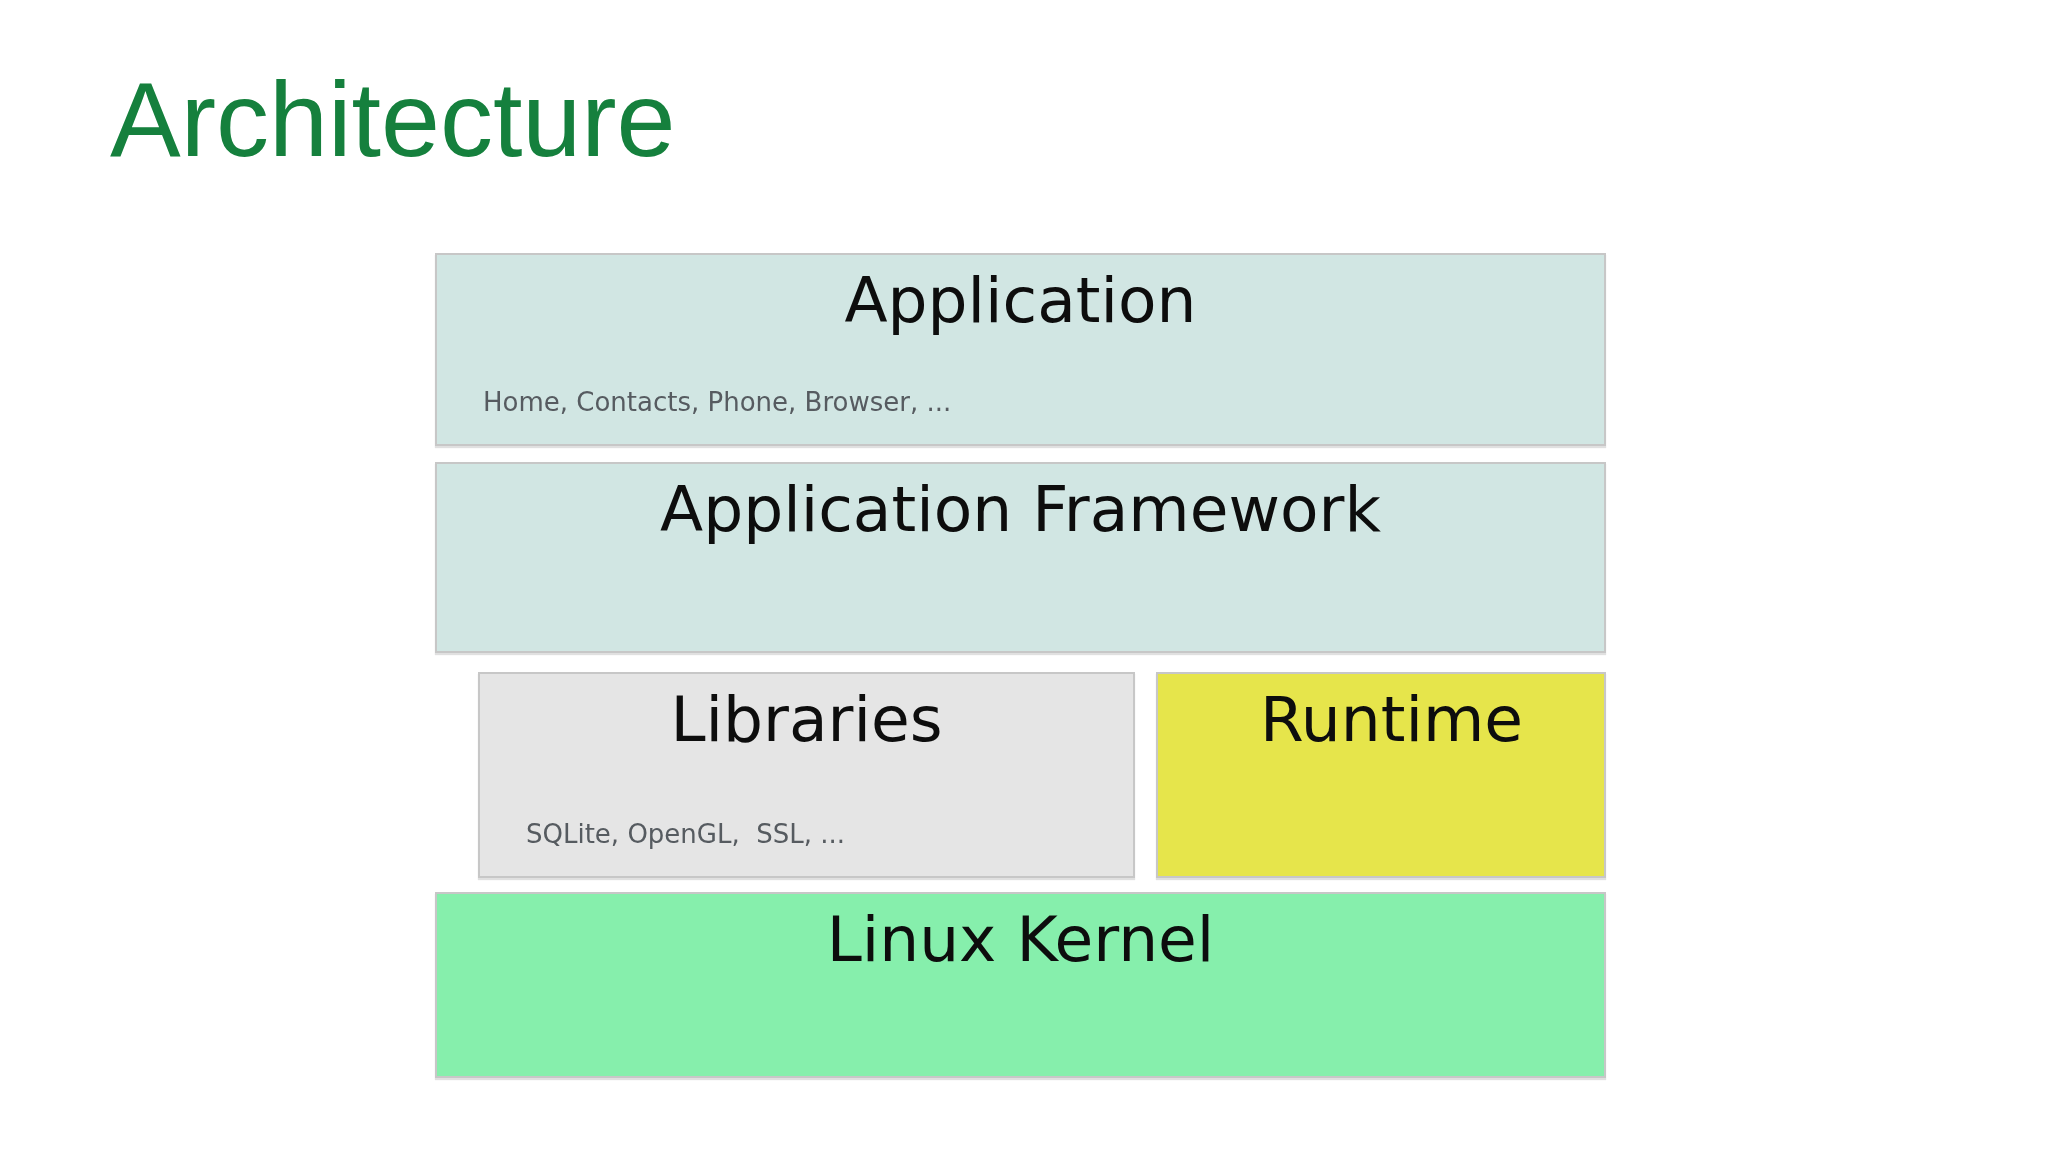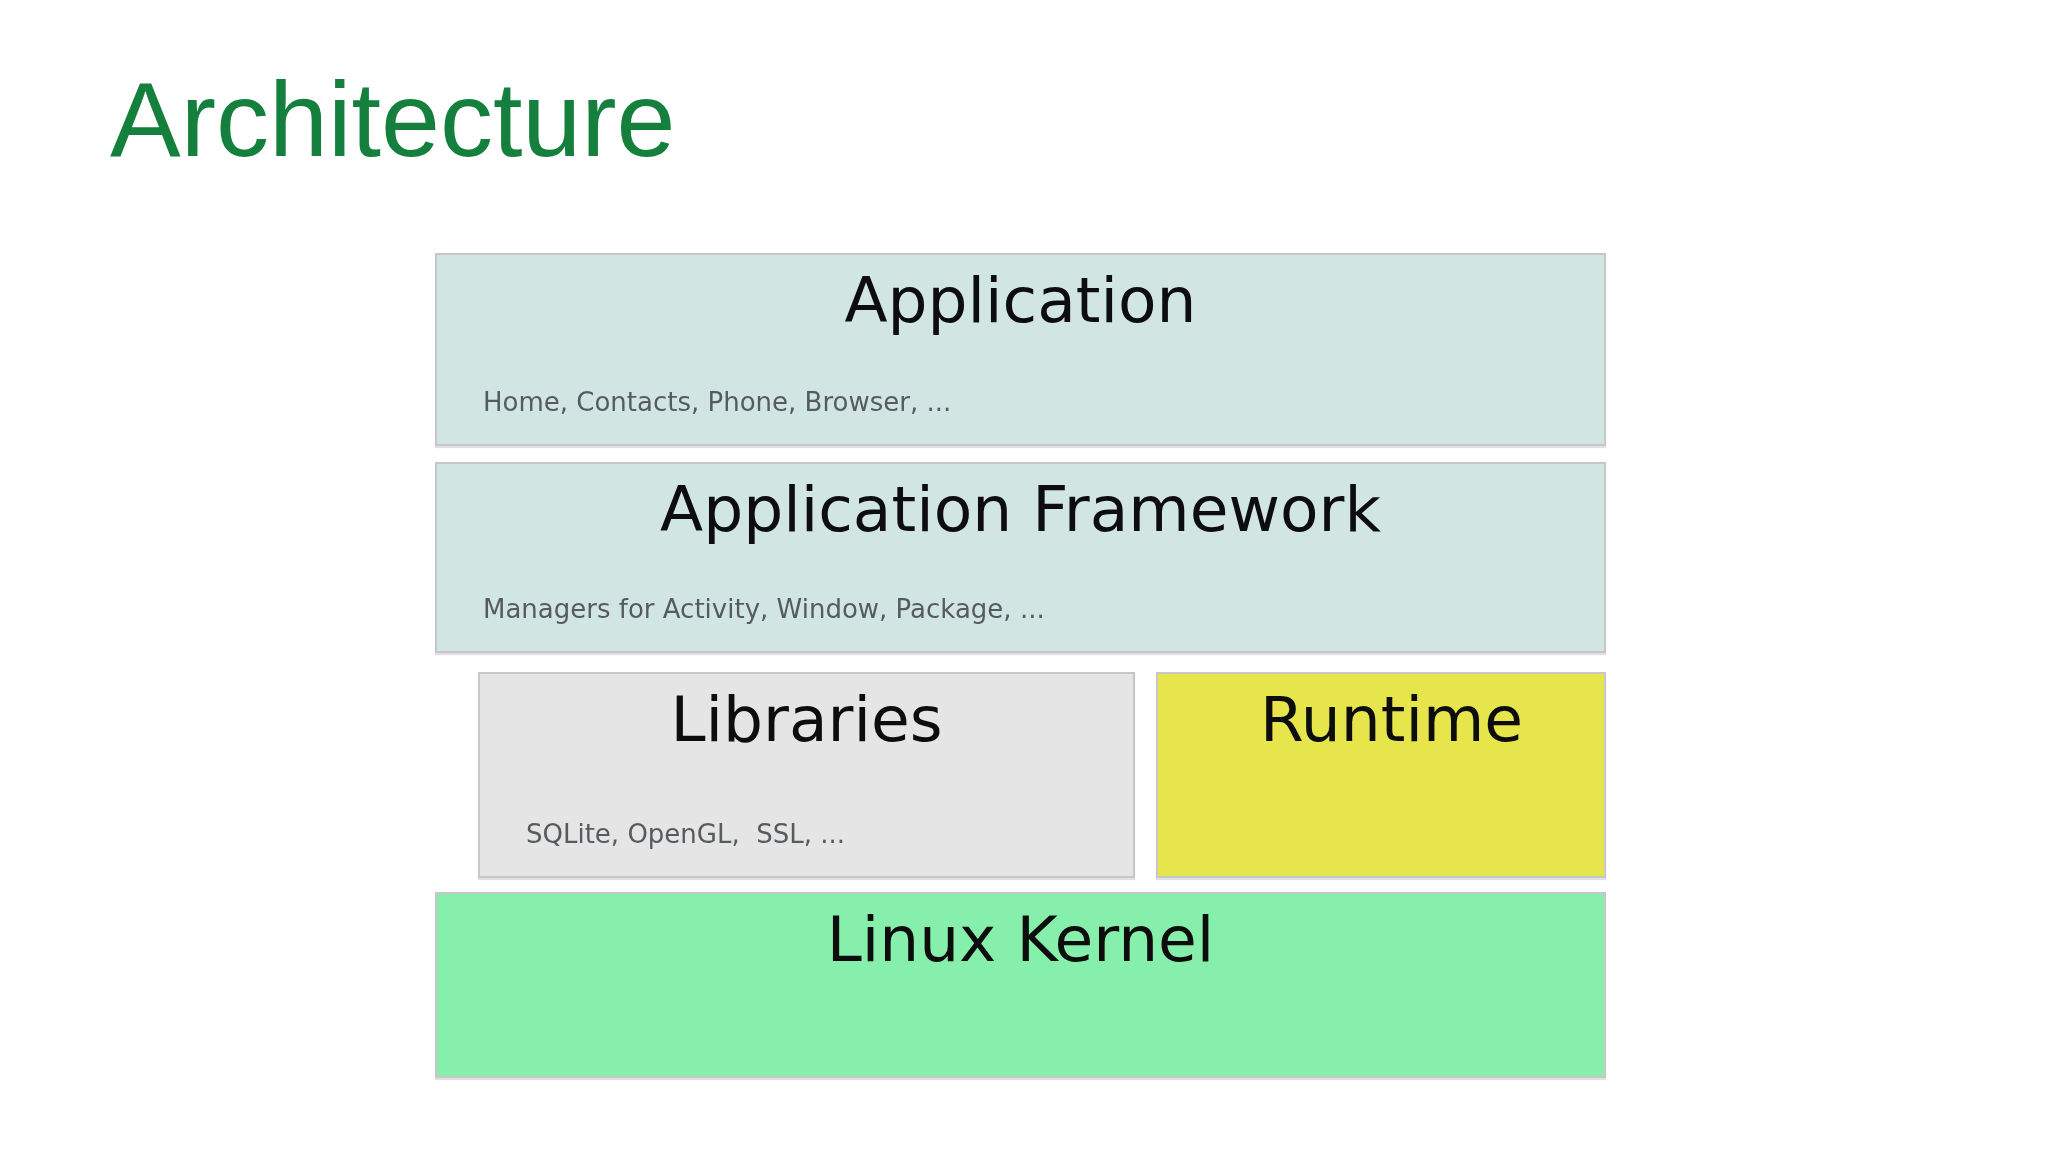--- a/index.html
+++ b/index.html
@@ -82,21 +82,20 @@
 
   <div class="diagram">
 
     <div class="layer layer-applications" style="background: rgb(209, 230, 227);">
       <div class="layer-heading">Application</div>
       <div class="layer-subtitle">Home, Contacts, Phone, Browser, ...</div>
     </div>
 
     <div class="layer layer-framework" style="background: rgb(209, 230, 227);">
       <div class="layer-heading">Application Framework</div>
-      <div class="layer-subtitle">Managers for Activity, Window, Package, ...</div>
     </div>
 
     <div class="middle-row">
 
       <div class="layer layer-libraries" style="background: #e5e5e5; margin-left: 43px;">
         <div class="layer-heading">Libraries</div>
         <div class="layer-subtitle">SQLite, OpenGL,  SSL, ...</div>
       </div>
 
       <div class="layer layer-runtime" style="background: rgb(230, 229, 75);">

